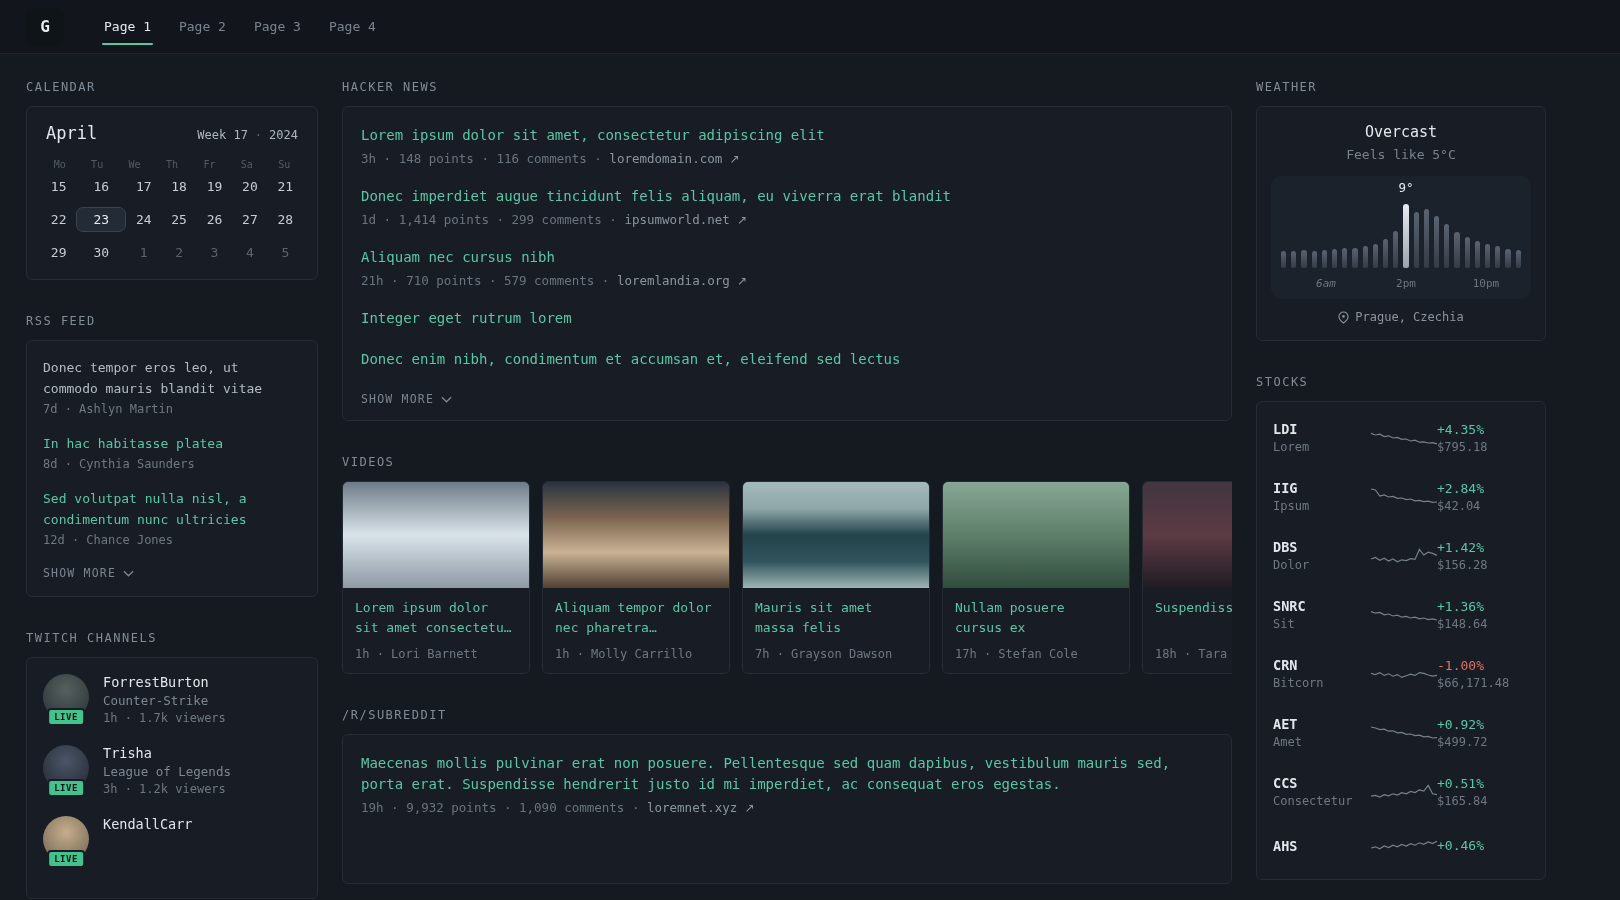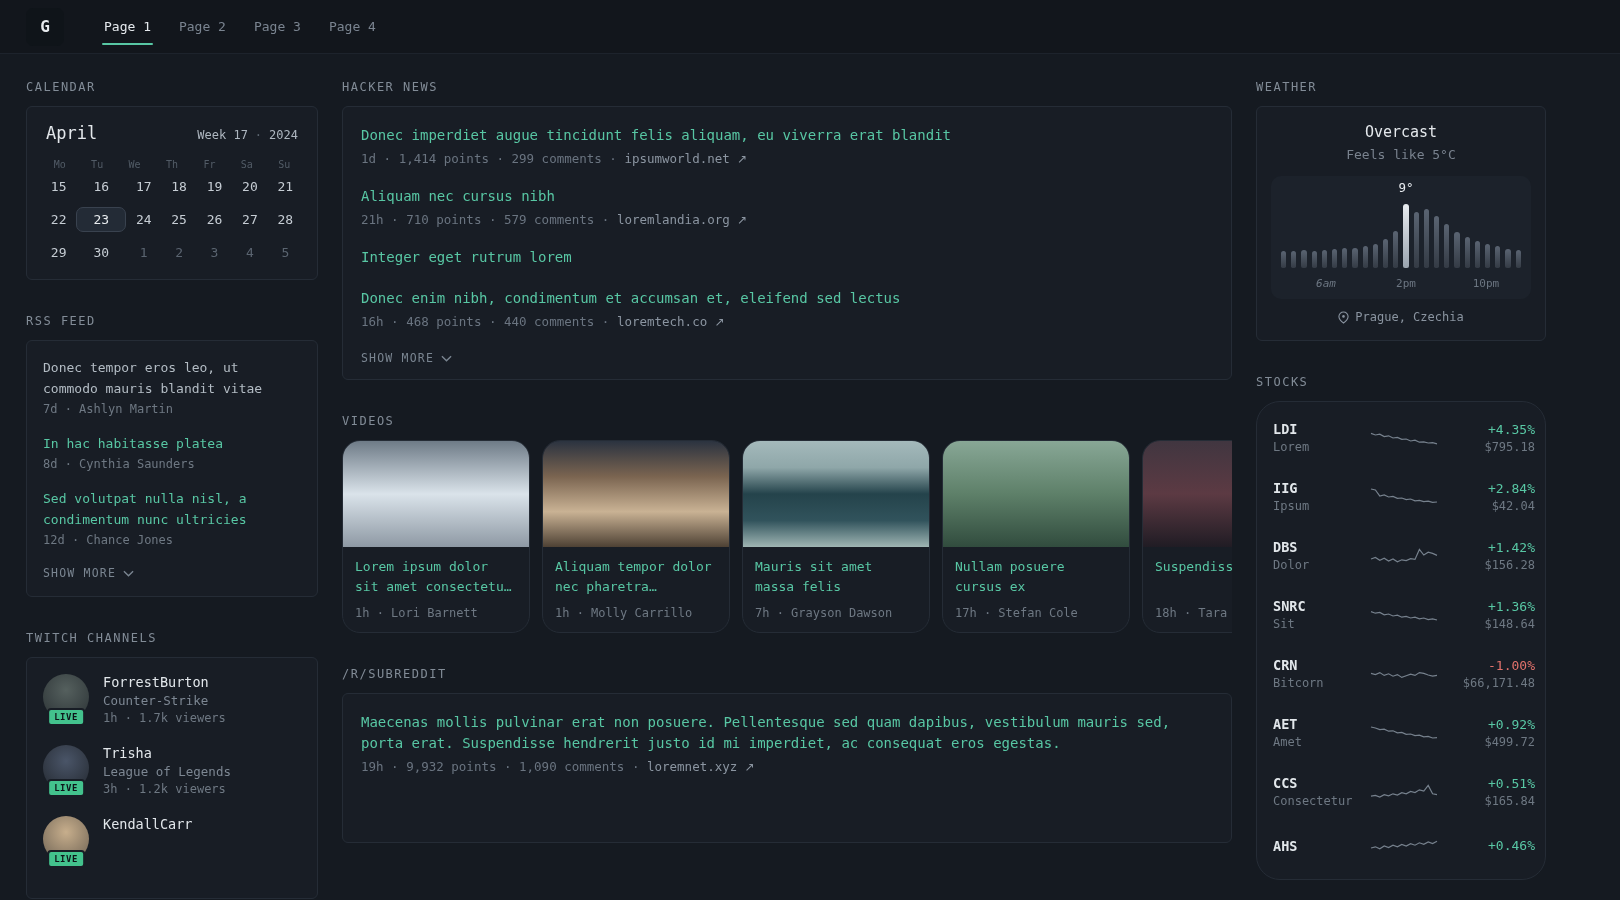--- a/index.html
+++ b/index.html
@@ -92,48 +92,48 @@
   .hn-card { padding:18px 18px 14px; }
   .sub-card { padding:18px; min-height:150px; }
   .hn-item { margin-bottom:20px; }
   .hn-title { display:block; font-size:14px; color:var(--accent,#58C7A4); line-height:1.5; cursor:pointer; }
   .hn-meta { font-size:12.5px; color:#6A7480; margin-top:5px; }
   .domain-link { color:#8B95A1; cursor:pointer; }
   .ext-arrow { font-family:"DejaVu Sans", sans-serif; font-size:12px; }
 
   
   .videos-row { display:flex; gap:12px; overflow:hidden; }
-  .video-card { width:188px; flex:none; background:#181D25; border:1px solid #252C36; border-radius:18px; overflow:hidden; }
+  .video-card { width:188px; flex:none; background:#181D25; border:1px solid #252C36; border-radius:6px; overflow:hidden; }
   .video-thumb { height:106px; cursor:pointer; }
   .video-title { display:block; padding:10px 12px 0; font-size:13px; line-height:1.55; color:var(--accent,#58C7A4); min-height:52px; cursor:pointer; }
   .video-meta { padding:7px 12px 12px; font-size:12px; color:#6E7883; }
 
   
   .weather-card { padding:16px 14px; text-align:center; }
   .w-cond { font-size:15px; color:#E4E8EC; }
   .w-feels { font-size:13px; color:#79828E; margin-top:6px; }
   .w-chart { margin-top:14px; background:#1C222B; border-radius:10px; padding:28px 10px 8px; }
   .w-bars { position:relative; display:flex; align-items:flex-end; gap:5px; height:64px; }
   .wbar { flex:1; border-radius:3px 3px 2px 2px; background:linear-gradient(to bottom,#5A6472,#343B45); }
   .wbar.hl { background:linear-gradient(to bottom,#E8ECF0,#9AA4AF); }
   .w-temp { position:absolute; top:-24px; transform:translateX(-50%); font-size:12.5px; color:#E8ECF0; }
   .w-times { position:relative; height:16px; margin-top:7px; }
   .w-times span { position:absolute; transform:translateX(-50%); top:2px; font-size:11px; color:#6B7581; }
   .w-loc { margin-top:11px; font-size:12px; color:#8A94A0; display:flex; justify-content:center; align-items:center; gap:6px; }
   .w-loc svg { width:11px; height:13px; }
 
   
-  .stocks-card { padding:6px 14px;border-radius:24px; }
+  .stocks-card { padding:6px 14px; }
   .stock-row { display:flex; align-items:center; padding:13px 2px; }
   .stock-left { width:98px; flex:none; }
   .stock-sym { font-size:13.5px; font-weight:bold; color:#E2E7EB; }
   .stock-name { font-size:12px; color:#6E7883; margin-top:3px; }
   .stock-spark { flex:1; display:flex; justify-content:center; }
   .stock-spark svg { width:66px; height:26px; overflow:visible; }
-  .stock-right { width:98px; flex:none; text-align:right; }
+  .stock-right { width:98px; flex:none; }
   .stock-change { font-size:13px; }
   .stock-change.pos { color:var(--positive,#58C7A4); }
   .stock-change.neg { color:var(--negative,#E0716B); }
   .stock-price { font-size:12px; color:#6E7883; margin-top:3px; }
 </style>
 </head>
 <body>
 
 <header class="topbar">
   <div class="logo-tile">G</div>
@@ -262,33 +262,36 @@
 
   </section>
 
   <section>
 
     <div class="widget">
       <div class="widget-title">HACKER NEWS</div>
       <div class="card hn-card">
         <div id="hn-items">
             <article class="hn-item">
+              <a class="hn-title">Lorem ipsum dolor sit amet, consectetur adipiscing elit</a>
+              <div class="hn-meta">3h · 148 points · 116 comments · <a class="domain-link">loremdomain.com <span class="ext-arrow">↗</span></a></div>
+            </article>
+            <article class="hn-item">
               <a class="hn-title">Donec imperdiet augue tincidunt felis aliquam, eu viverra erat blandit</a>
               <div class="hn-meta">1d · 1,414 points · 299 comments · <a class="domain-link">ipsumworld.net <span class="ext-arrow">↗</span></a></div>
             </article>
             <article class="hn-item">
               <a class="hn-title">Aliquam nec cursus nibh</a>
               <div class="hn-meta">21h · 710 points · 579 comments · <a class="domain-link">loremlandia.org <span class="ext-arrow">↗</span></a></div>
             </article>
             <article class="hn-item">
               <a class="hn-title">Integer eget rutrum lorem</a>
             </article>
             <article class="hn-item">
               <a class="hn-title">Donec enim nibh, condimentum et accumsan et, eleifend sed lectus</a>
-              <div class="hn-meta">16h · 468 points · 440 comments · <a class="domain-link">loremtech.co <span class="ext-arrow">↗</span></a></div>
             </article>
           </div>
         <button class="show-more">
           <span>SHOW MORE</span>
           <svg viewBox="0 0 12 7">
               <path d="M1 1 L6 6 L11 1" fill="none" stroke="currentColor" stroke-width="1.5"></path>
             </svg>
         </button>
       </div>
     </div>

